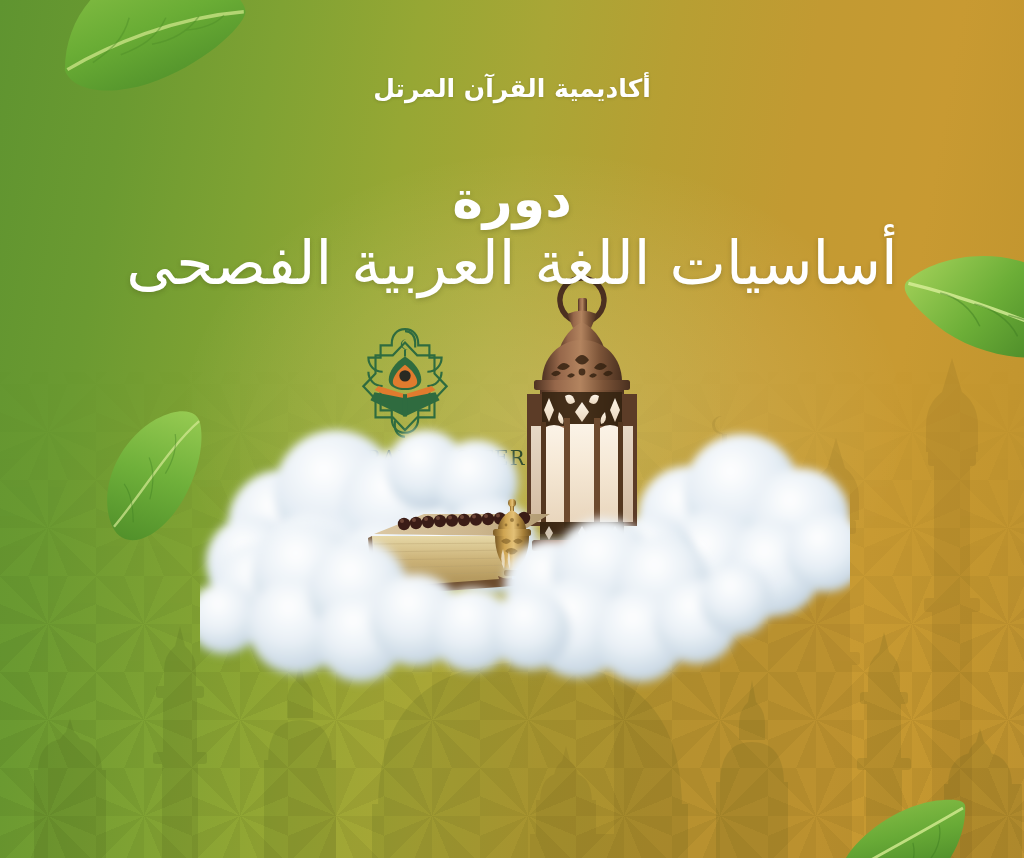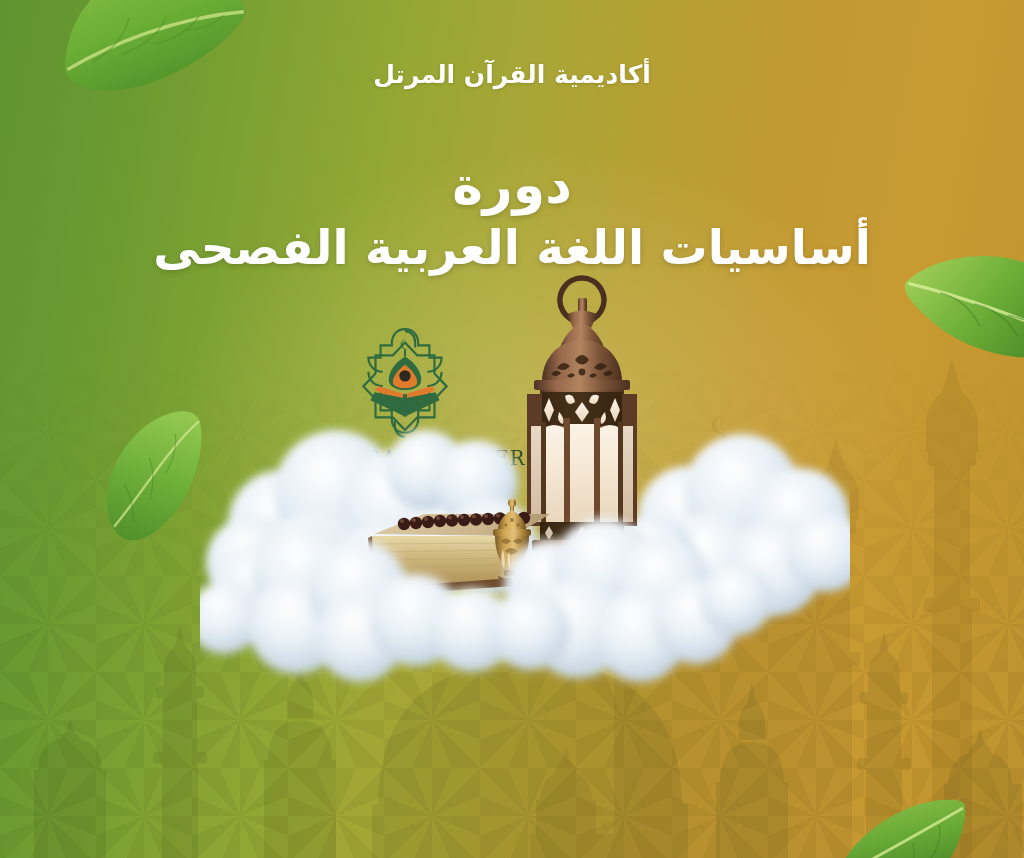--- a/index.html
+++ b/index.html
@@ -70,21 +70,21 @@
   .leaf { position: absolute; pointer-events: none; }
   .leaf-tl { left: 52px;  top: -56px;  width: 186px; height: 186px; transform: rotate(24deg); }
   .leaf-left { left: 82px; top: 402px; width: 150px; height: 150px; transform: rotate(-22deg); }
   .leaf-right { left: 906px; top: 222px; width: 190px; height: 190px; transform: rotate(-14deg); }
   .leaf-br { left: 836px; top: 776px; width: 160px; height: 160px; transform: rotate(32deg); }
 
   
   .text-block {
     position: absolute;
     left: 0; right: 0;
-    top: 60px;
+    top: 74px;
     text-align: center;
     z-index: 20;
     pointer-events: none;
   }
   .brand-line {
     color: #ffffff;
     font-size: 25px;
     font-weight: 700;
     letter-spacing: 0px;
     line-height: 1.2;
@@ -96,24 +96,24 @@
     font-size: 52px;
     font-weight: 700;
     line-height: 1.05;
     margin-top: 68px;
     direction: rtl;
     text-shadow: 0 2px 5px rgba(60,60,20,0.25);
     text-align: center;
   }
   .course-title {
     color: #ffffff;
-    font-size: 47px;
-    font-weight: 700;
+    font-size: 60px;
+    font-weight: 400;
     line-height: 1.15;
-    margin-top: 8px;
+    margin-top: 2px;
     direction: rtl;
     text-shadow: 0 2px 5px rgba(60,60,20,0.25);
   }
 
   
   .logo {
     position: absolute;
     left: 331px;
     top: 323px;
     width: 148px;

